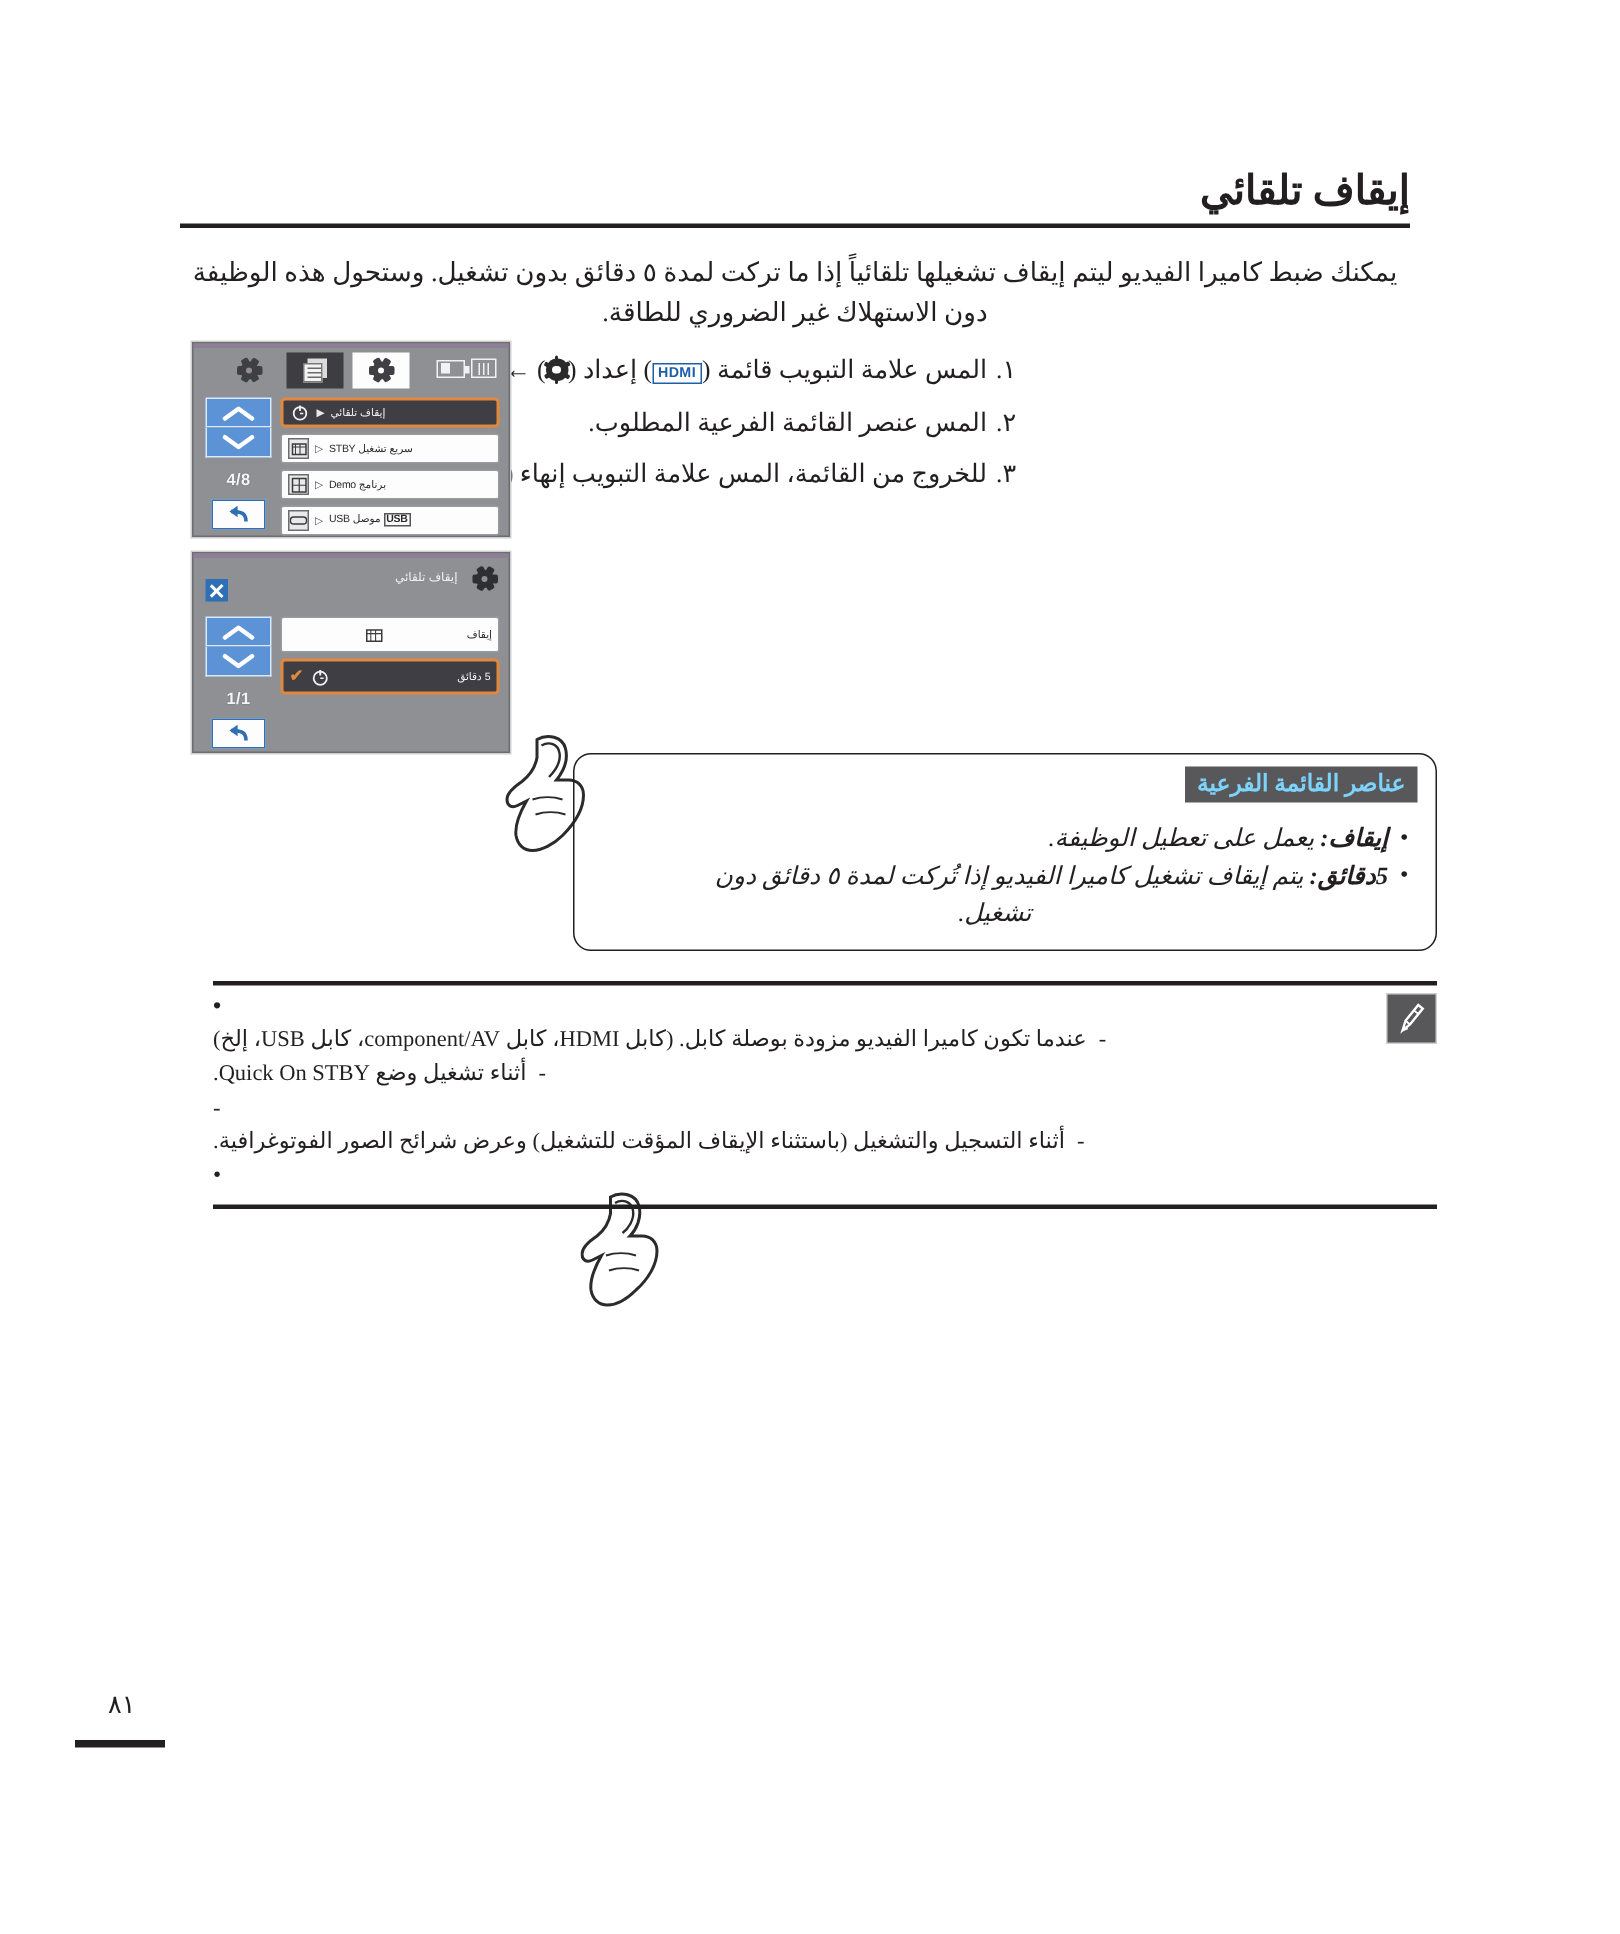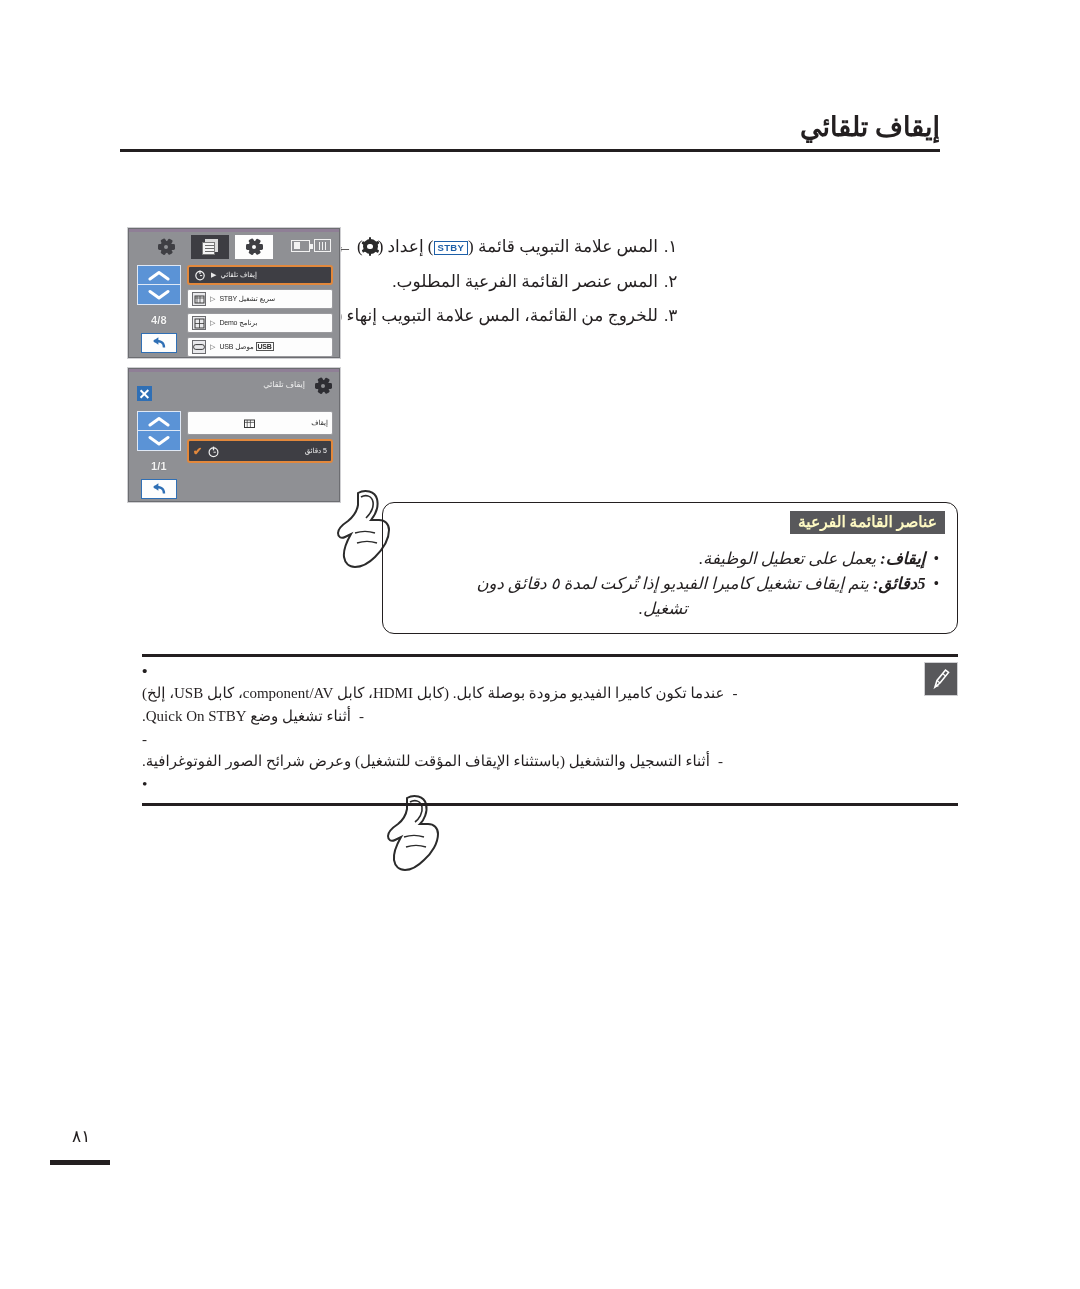--- a/index.html
+++ b/index.html
@@ -223,21 +223,21 @@
   .hand-1 { left:206px; top:258px; width:62px; height:86px; }
   .hand-2 { left:258px; top:424px; width:58px; height:80px; }
 
   
   .subbox {
     position:absolute; left:382px; top:502px; width:576px; min-height:108px;
     border:1.4px solid #231f20; border-radius:12px;
     direction:rtl;
   }
   .subbox-title {
-    display:inline-block; background:#58585b; color:#fef9c3;
+    display:inline-block; background:#58585b; color:#7dd3fc;
     font-size:15.5px; font-weight:bold; padding:2px 8px 3px;
     position:absolute; right:12px; top:-2px; margin-top:10px;
   }
   .subbox-body {
     padding:44px 18px 12px 18px; font-size:16.5px; line-height:1.5;
   }
   .bullet-line { display:flex; flex-direction:row; gap:8px; align-items:flex-start; }
   .bullet-line .dot { flex:0 0 auto; font-size:16px; line-height:1.45; }
   .bullet-line .txt { flex:1 1 auto;font-style:italic; }
   .t-right { text-align:right; }
@@ -283,26 +283,29 @@
 </head>
 <body>
 
 <div class="page">
 
   <div class="heading-wrap">
     <div class="heading">إيقاف تلقائي</div>
     <div class="rule-heading"></div>
   </div>
 
+  <div class="intro">
+    <p>يمكنك ضبط كاميرا الفيديو ليتم إيقاف تشغيلها تلقائياً إذا ما تركت لمدة ٥ دقائق بدون تشغيل. وستحول هذه الوظيفة دون الاستهلاك غير الضروري للطاقة.</p>
+  </div>
 
   <div class="steps">
 
     <div class="step">
       <span class="step-num">١.</span>
-      <span class="step-body"><span>المس علامة التبويب قائمة (</span><span class="chip-menu">STBY</span><span>) إعداد (</span><span class="gear-inline"><span class="t"></span><span class="t t2"></span><span class="t t3"></span></span><span>) ←</span> <span class="bold">"إيقاف تلقائي".</span></span>
+      <span class="step-body"><span>المس علامة التبويب قائمة (</span><span class="chip-menu">HDMI</span><span>) إعداد (</span><span class="gear-inline"><span class="t"></span><span class="t t2"></span><span class="t t3"></span></span><span>) ←</span> <span class="bold">"إيقاف تلقائي".</span></span>
     </div>
 
     <div class="step step2">
       <span class="step-num">٢.</span>
       <span class="step-body">المس عنصر القائمة الفرعية المطلوب.</span>
     </div>
 
     <div class="step step3">
       <span class="step-num">٣.</span>
       <span class="step-body"><span>للخروج من القائمة، المس علامة التبويب إنهاء (</span><span class="chip-x"></span><span>) أو عودة (</span><span class="chip-back"><svg width="14" height="12" viewBox="0 0 14 12">

